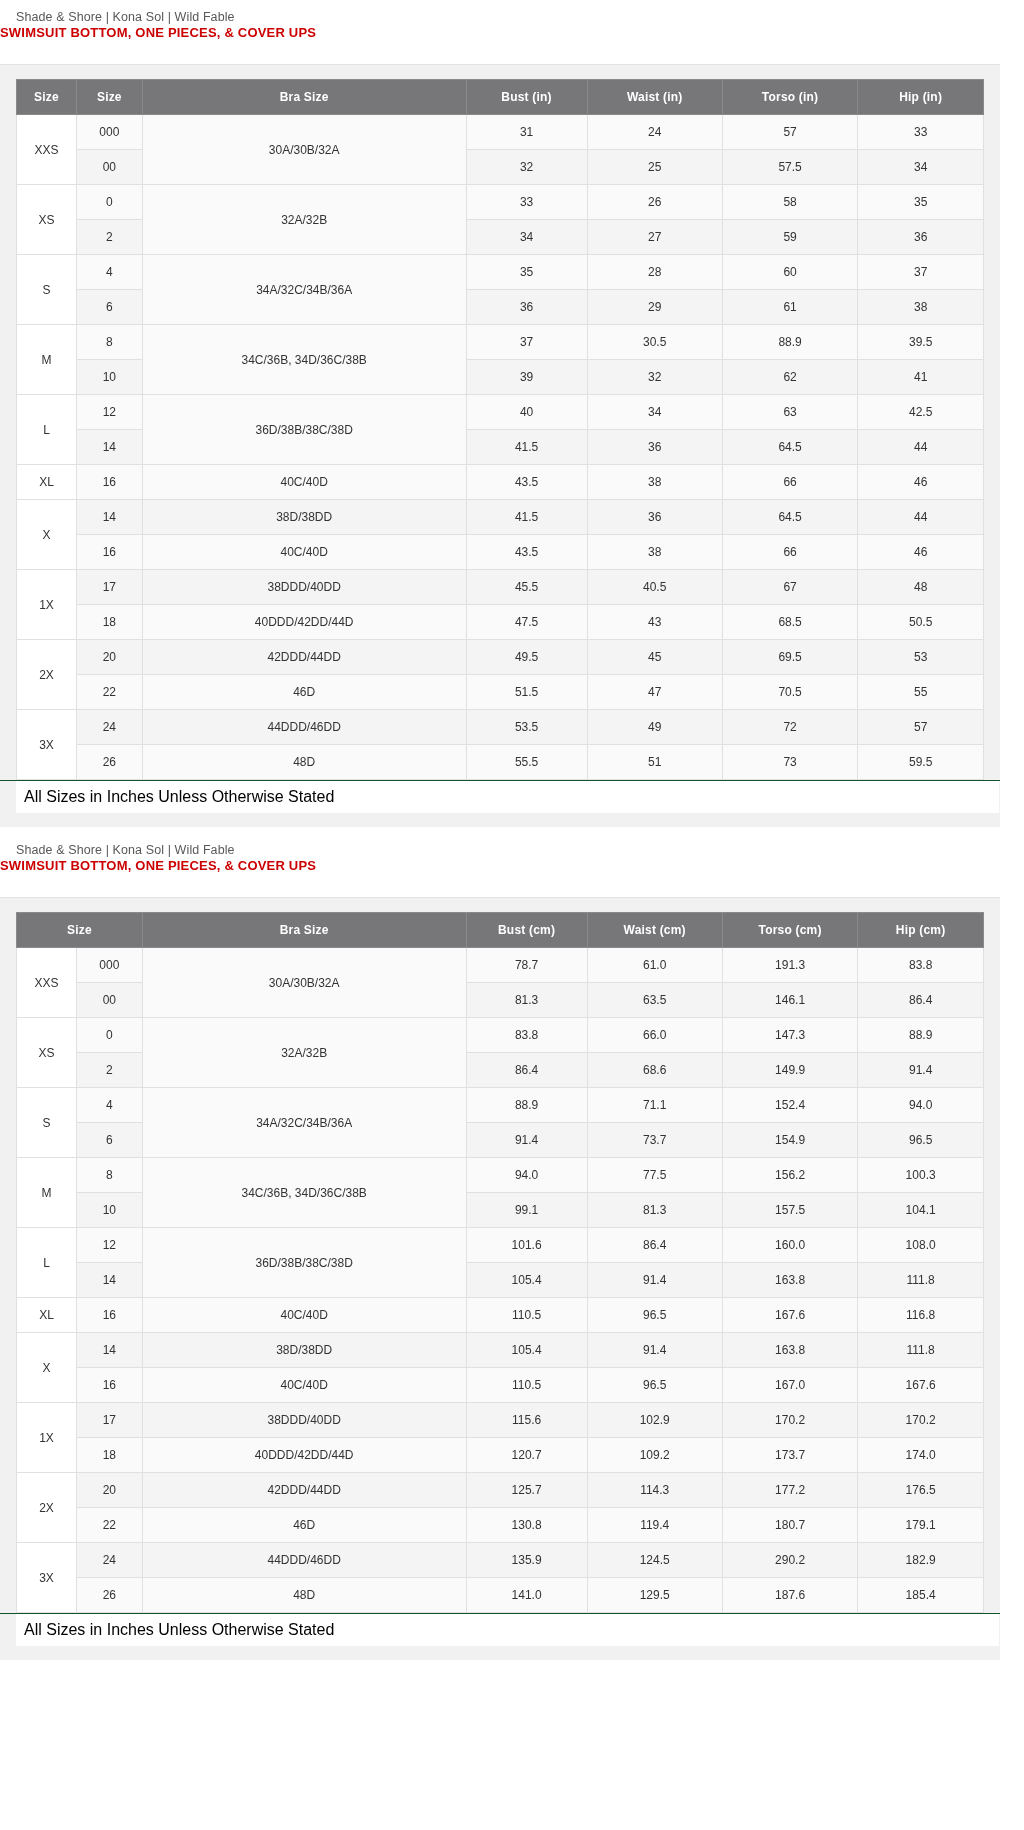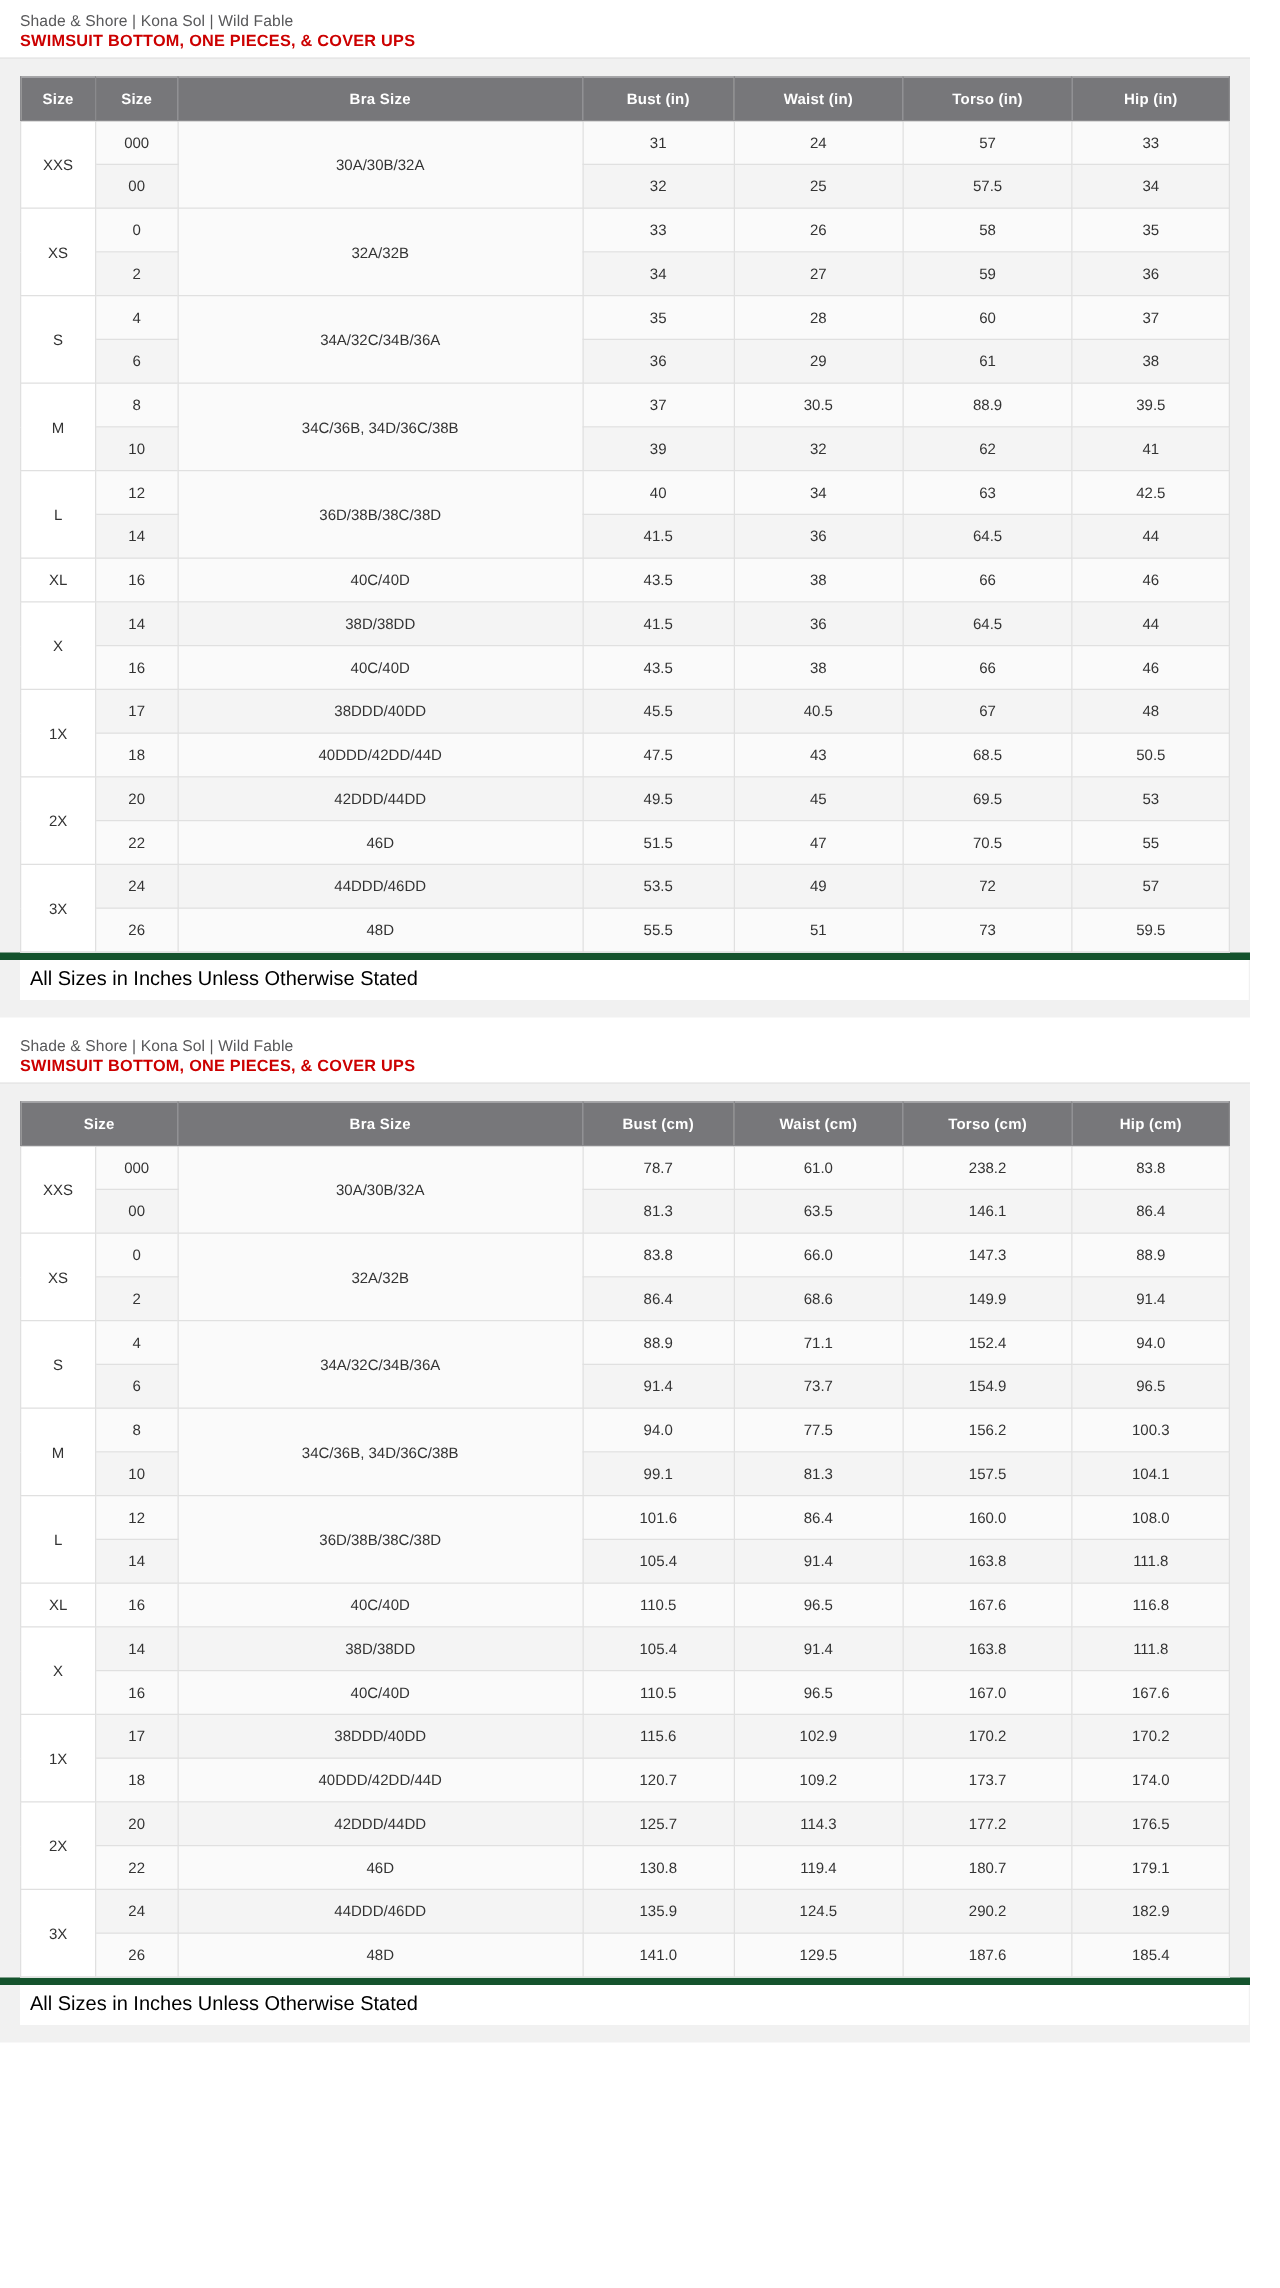--- a/index.html
+++ b/index.html
@@ -21,28 +21,29 @@
   .brandline {
     font-size: 12.5px;
     color: #58585a;
     padding: 0 16px 1px 16px;
     letter-spacing: .1px;
   }
   .titleline {
     font-size: 13px;
     color: #cc0000;
     font-weight: bold;
-    padding: 0 16px 6px 16px;
+    padding: 0 16px 6px 0;
     letter-spacing: .2px;
   }
   .tablewrap {
     background: #f1f1f1;
     padding: 14px 16px 0 16px;
     border-top: 1px solid #e3e3e3;
-    border-bottom: 6px solid #14532d;
+    border-bottom: 1px solid #14532d;
+    margin-top: 18px;
   }
   table.sizechart {
     border-collapse: collapse;
     width: 100%;
     background: #ffffff;
     table-layout: fixed;
   }
   table.sizechart th {
     background: #77777a;
     color: #ffffff;
@@ -298,21 +299,21 @@
             <th>Hip (cm)</th>
           </tr>
         </thead>
         <tbody id="tbody-1">
             <tr>
               <td class="sizecol" rowspan="2">XXS</td>
               <td>000</td>
               <td rowspan="2">30A/30B/32A</td>
               <td>78.7</td>
               <td>61.0</td>
-              <td>238.2</td>
+              <td>191.3</td>
               <td>83.8</td>
             </tr>
             <tr class="alt">
               <td>00</td>
               <td>81.3</td>
               <td>63.5</td>
               <td>146.1</td>
               <td>86.4</td>
             </tr>
             <tr>

